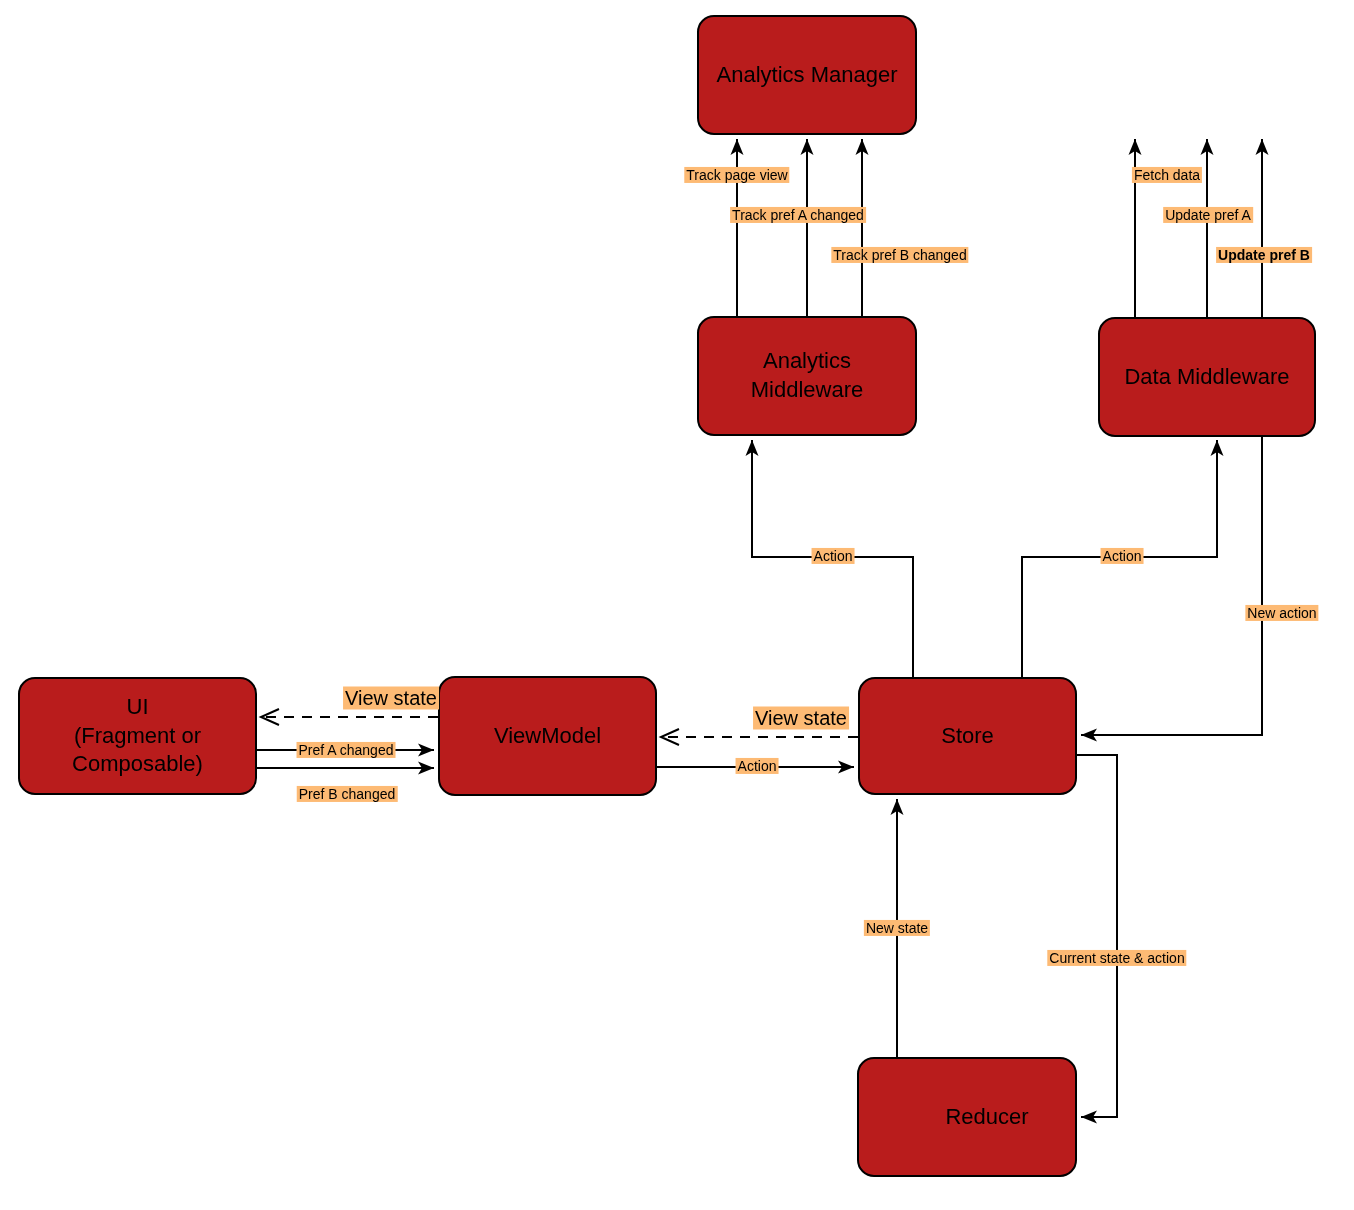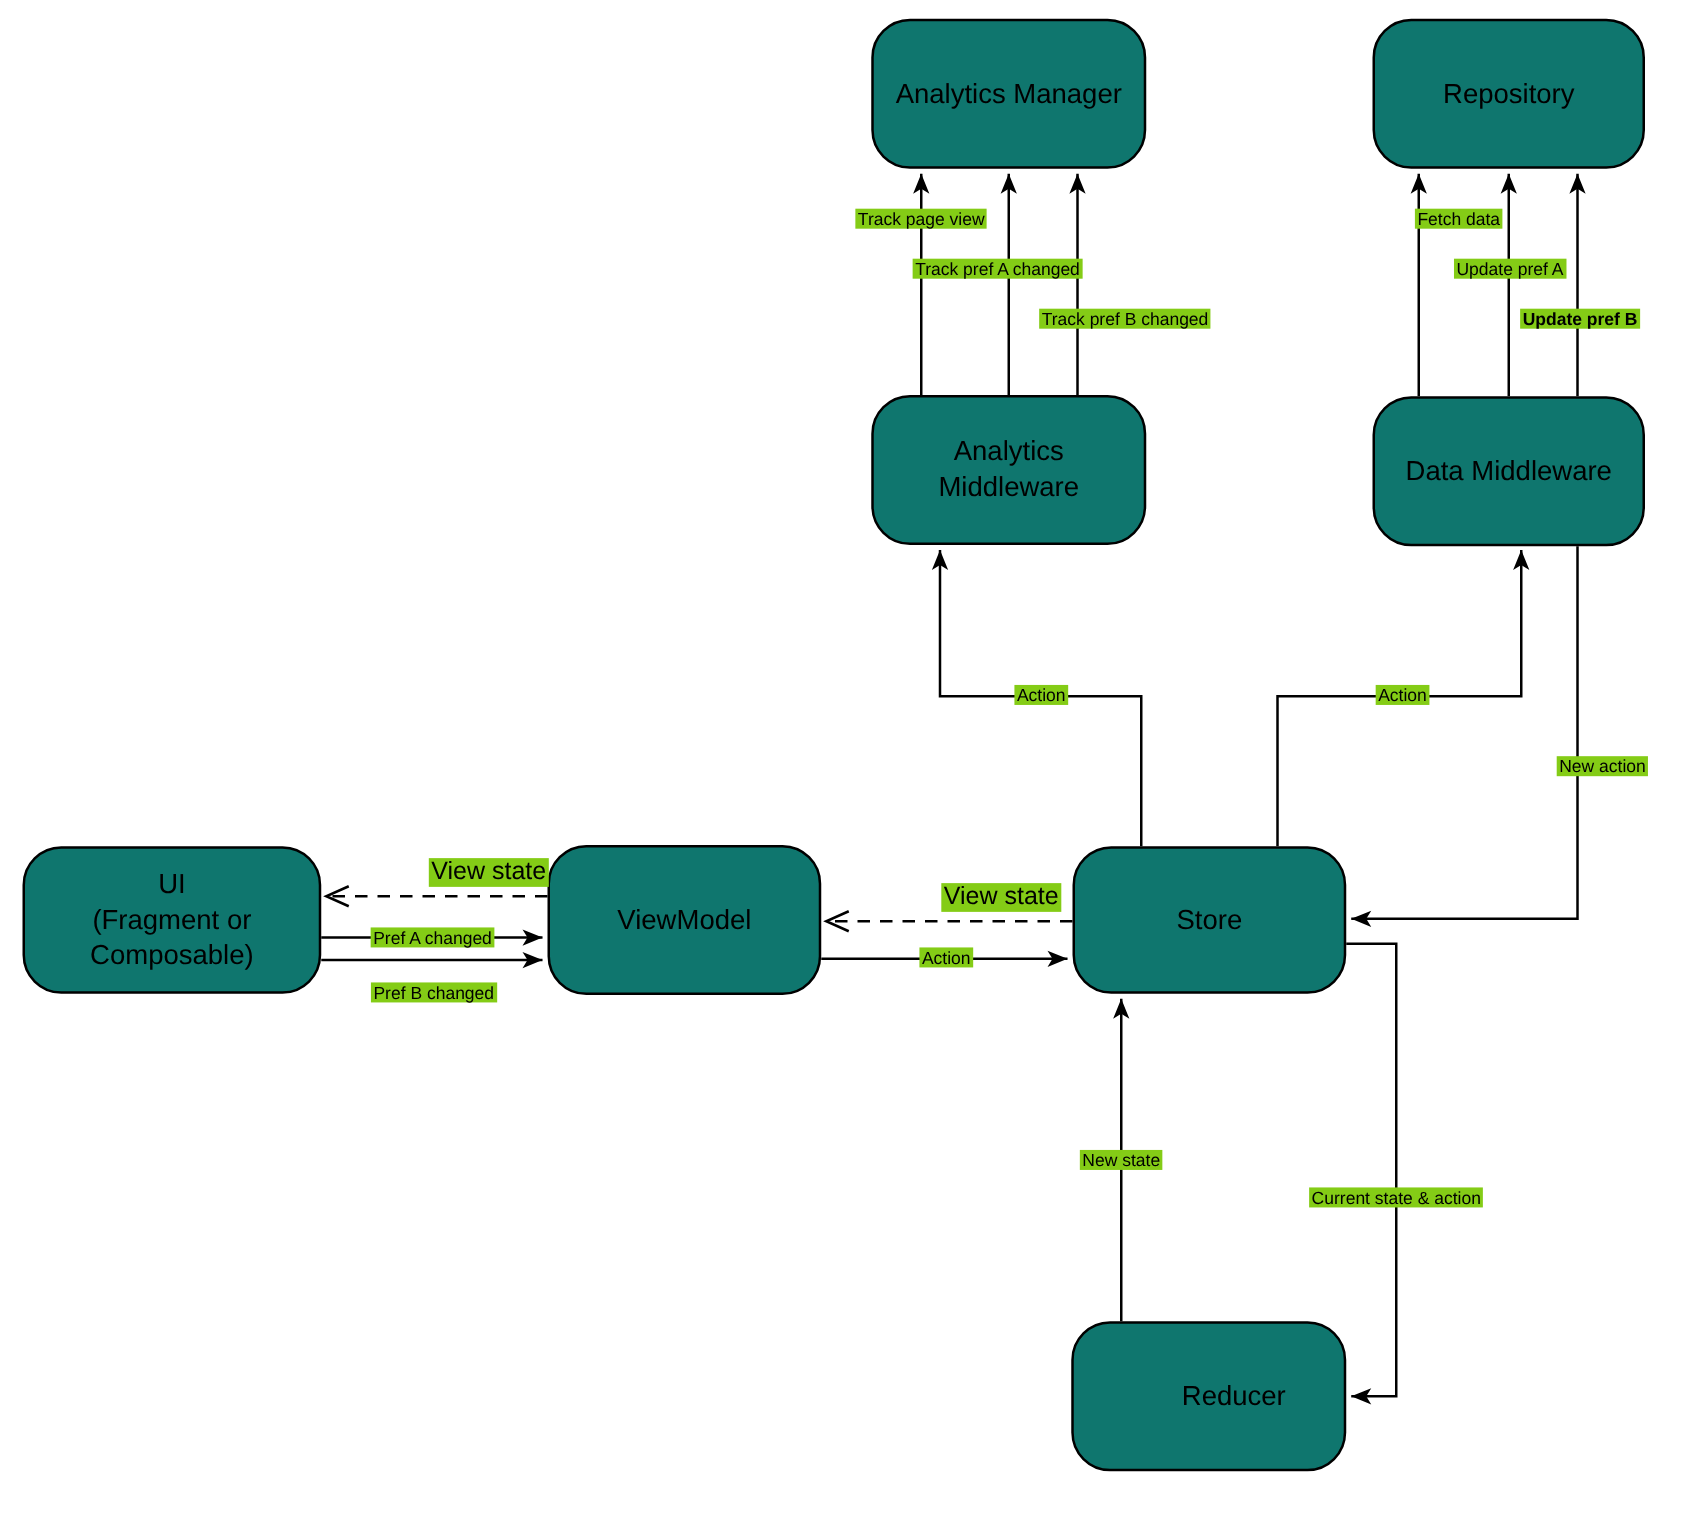--- a/index.html
+++ b/index.html
@@ -10,34 +10,34 @@
     background: #ffffff;
     font-family: "Liberation Sans", sans-serif;
     color: #000000;
     overflow: hidden;
   }
   #edges { position: absolute; left: 0; top: 0; }
   .node {
     position: absolute;
     box-sizing: border-box;
     border: 2px solid #000000;
-    border-radius: 31px;
-    background: #0f766e;
+    border-radius: 17px;
+    background: #b91c1c;
     display: flex;
     align-items: center;
     justify-content: center;
     text-align: center;
     font-size: 22px;
     line-height: 1.3;
     white-space: pre-line;
   }
   .elabel {
     position: absolute;
     transform: translate(-50%, -50%);
-    background: #84cc16;
+    background: #fdba74;
     font-size: 14px;
     line-height: 1.15;
     padding: 0 2px;
     white-space: nowrap;
   }
   .elabel-big {
     font-size: 20px;
     margin-left: 44px;
   }
 </style>
@@ -69,21 +69,20 @@
       <path d="M657,767 L854,767" marker-end="url(#mA)"></path>
       <path d="M438,717 L261,717" stroke-dasharray="10 8" marker-end="url(#mO)"></path>
       <path d="M257,750 L434,750" marker-end="url(#mA)"></path>
       <path d="M257,768 L434,768" marker-end="url(#mA)"></path>
       <path d="M897,1057 L897,799" marker-end="url(#mA)"></path>
       <path d="M1077,755 L1117,755 L1117,1117 L1081,1117" marker-end="url(#mA)"></path>
     </g>
   </svg>
 
   <div class="node" style="left:697px; top:15px; width:220px; height:120px;">Analytics Manager</div>
-  <div class="node" style="left:1098px; top:15px; width:218px; height:120px;">Repository</div>
   <div class="node" style="left:697px; top:316px; width:220px; height:120px;">Analytics
 Middleware</div>
   <div class="node" style="left:1098px; top:317px; width:218px; height:120px;">Data Middleware</div>
   <div class="node" style="left:18px; top:677px; width:239px; height:118px;">UI
 (Fragment or
 Composable)</div>
   <div class="node" style="left:438px; top:676px; width:219px; height:120px;">ViewModel</div>
   <div class="node" style="left:858px; top:677px; width:219px; height:118px;">Store</div>
   <div class="node" style="left:857px; top:1057px; width:220px; height:120px;padding-left:40px;">Reducer</div>
 

